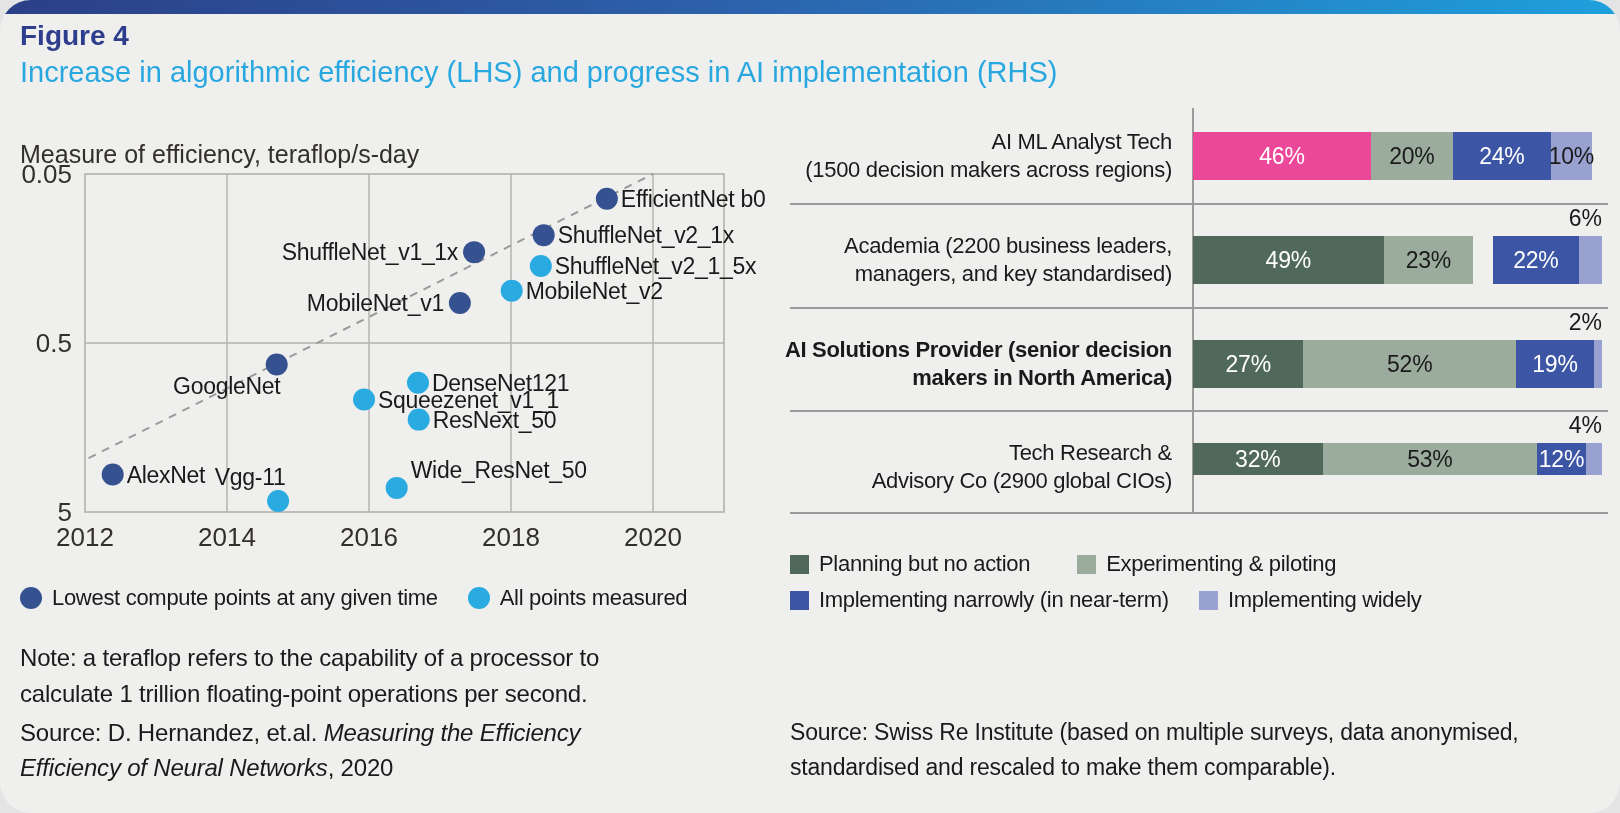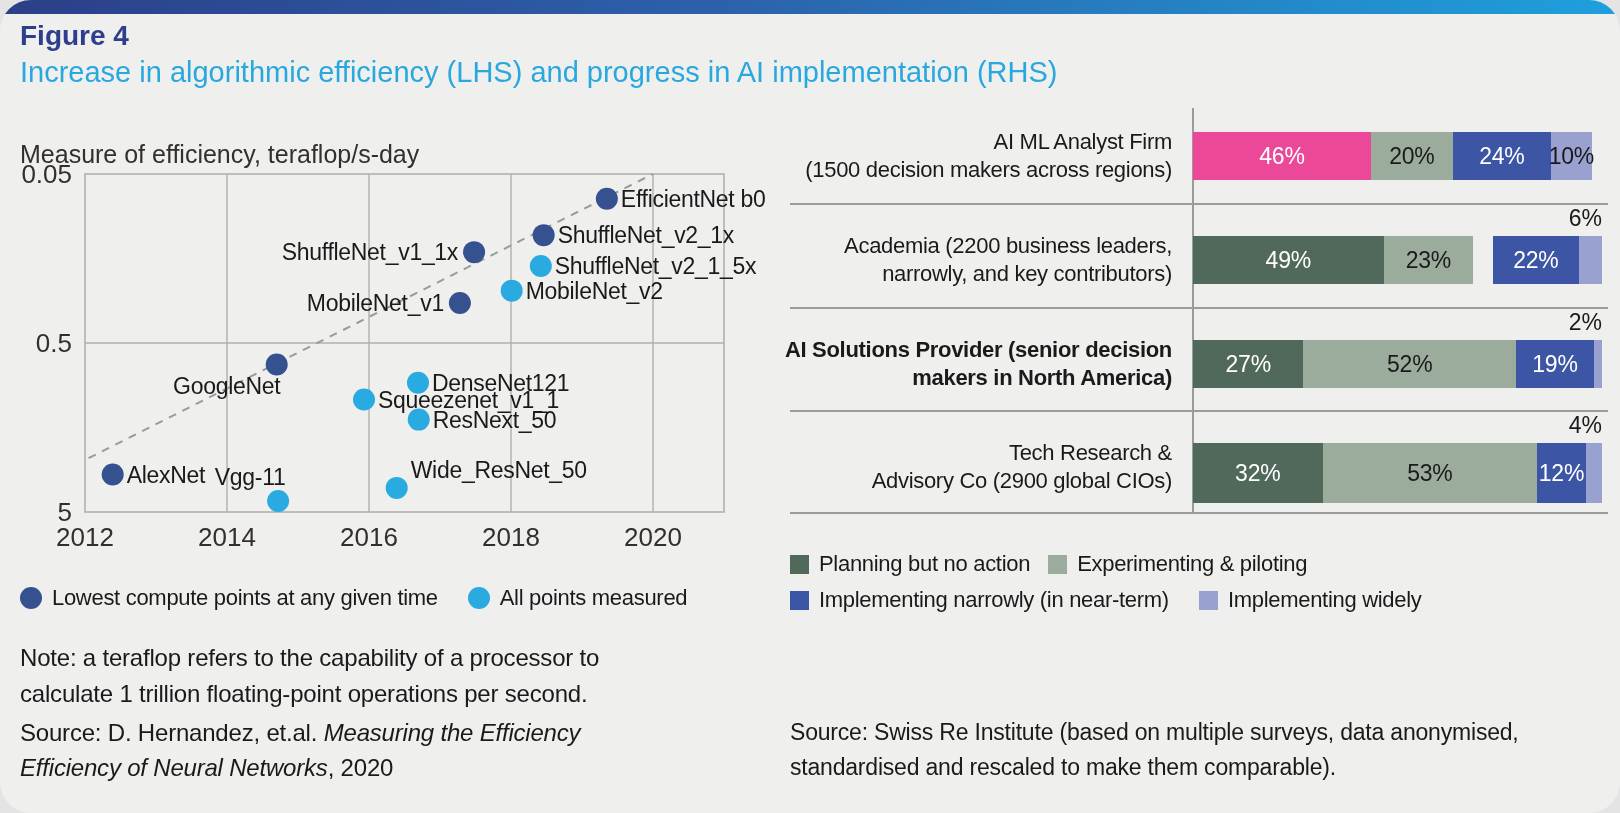--- a/index.html
+++ b/index.html
@@ -99,32 +99,32 @@
   <div class="foot" style="left:20px;top:719px;"><span>Source: D. Hernandez, et.al. </span><i>Measuring the Efficiency</i></div>
   <div class="foot" style="left:20px;top:754px;"><i>Efficiency of Neural Networks</i><span>, 2020</span></div>
 
   <div id="right-chart">
       <div class="vaxis" style="left: 1192px; top: 108px; height: 404px;"></div>
       <div class="sep" style="left: 790px; top: 203px; width: 818px;"></div>
       <div class="sep" style="left: 790px; top: 307px; width: 818px;"></div>
       <div class="sep" style="left: 790px; top: 410px; width: 818px;"></div>
       <div class="sep" style="left: 790px; top: 512px; width: 818px;"></div>
       <div class="row-label" style="top: 122px;">
-        <div>AI ML Analyst Firm</div>
+        <div>AI ML Analyst Tech</div>
         <div>(1500 decision makers across regions)</div>
       </div>
       <div class="bar-row" style="left: 1193px; top: 132px; width: 409px; height: 48px;">
         <div class="bar-seg" style="width: 178px; background: #ec4899; color: rgb(255, 255, 255);">46%</div>
         <div class="bar-seg" style="width: 81.8px; background: rgb(155, 172, 157); color: rgb(26, 26, 26);">20%</div>
         <div class="bar-seg" style="width: 98.16px; background: rgb(60, 85, 164); color: rgb(255, 255, 255);">24%</div>
         <div class="bar-seg" style="width: 40.9px; background: rgb(153, 161, 208); color: rgb(26, 26, 26);">10%</div>
       </div>
       <div class="row-label" style="top: 226px;">
         <div>Academia (2200 business leaders,</div>
-        <div>narrowly, and key contributors)</div>
+        <div>managers, and key standardised)</div>
       </div>
       <div class="bar-row" style="left: 1193px; top: 236px; width: 409px; height: 48px;">
         <div class="bar-seg" style="width: 200.41px; background: rgb(80, 105, 91); color: rgb(255, 255, 255);">49%</div>
         <div class="bar-seg" style="width: 94.07px; background: rgb(155, 172, 157); color: rgb(26, 26, 26);">23%</div>
         <div class="bar-seg" style="width: 89.98px; background: rgb(60, 85, 164); color: rgb(255, 255, 255); margin-left: 20px;">22%</div>
         <div class="bar-seg" style="width: 24.54px; background: rgb(153, 161, 208); color: rgb(26, 26, 26);"></div>
       </div>
       <div class="outside-label" style="left: 1522px; top: 205px; width: 80px;">6%</div>
       <div class="row-label" style="top: 330px; font-weight: bold;">
         <div>AI Solutions Provider (senior decision</div>
@@ -134,30 +134,30 @@
         <div class="bar-seg" style="width: 110.43px; background: rgb(80, 105, 91); color: rgb(255, 255, 255);">27%</div>
         <div class="bar-seg" style="width: 212.68px; background: rgb(155, 172, 157); color: rgb(26, 26, 26);">52%</div>
         <div class="bar-seg" style="width: 77.71px; background: rgb(60, 85, 164); color: rgb(255, 255, 255);">19%</div>
         <div class="bar-seg" style="width: 8.18px; background: rgb(153, 161, 208); color: rgb(26, 26, 26);"></div>
       </div>
       <div class="outside-label" style="left: 1522px; top: 309px; width: 80px;">2%</div>
       <div class="row-label" style="top: 433px;">
         <div>Tech Research &amp;</div>
         <div>Advisory Co (2900 global CIOs)</div>
       </div>
-      <div class="bar-row" style="left: 1193px; top: 443px; width: 409px; height: 60px;">
+      <div class="bar-row" style="left: 1193px; top: 443px; width: 409px; height: 32px;">
         <div class="bar-seg" style="width: 130.88px; background: rgb(80, 105, 91); color: rgb(255, 255, 255);">32%</div>
         <div class="bar-seg" style="width: 216.77px; background: rgb(155, 172, 157); color: rgb(26, 26, 26);">53%</div>
         <div class="bar-seg" style="width: 49.08px; background: rgb(60, 85, 164); color: rgb(255, 255, 255);">12%</div>
         <div class="bar-seg" style="width: 16.36px; background: rgb(153, 161, 208); color: rgb(26, 26, 26);"></div>
       </div>
       <div class="outside-label" style="left: 1522px; top: 412px; width: 80px;">4%</div>
     </div>
 
-  <div class="legend-row" style="left:790px;top:552px;height:24px;gap:18px;">
+  <div class="legend-row" style="left:790px;top:552px;height:24px;gap:47px;">
     <div class="legend-item">
       <span class="legend-sq" style="background: rgb(80, 105, 91);"></span>
       <span class="legend-label">Planning but no action</span>
     </div>
     <div class="legend-item">
       <span class="legend-sq" style="background: rgb(155, 172, 157);"></span>
       <span class="legend-label">Experimenting &amp; piloting</span>
     </div>
   </div>
   <div class="legend-row" style="left:790px;top:588px;height:24px;gap:30px;">

